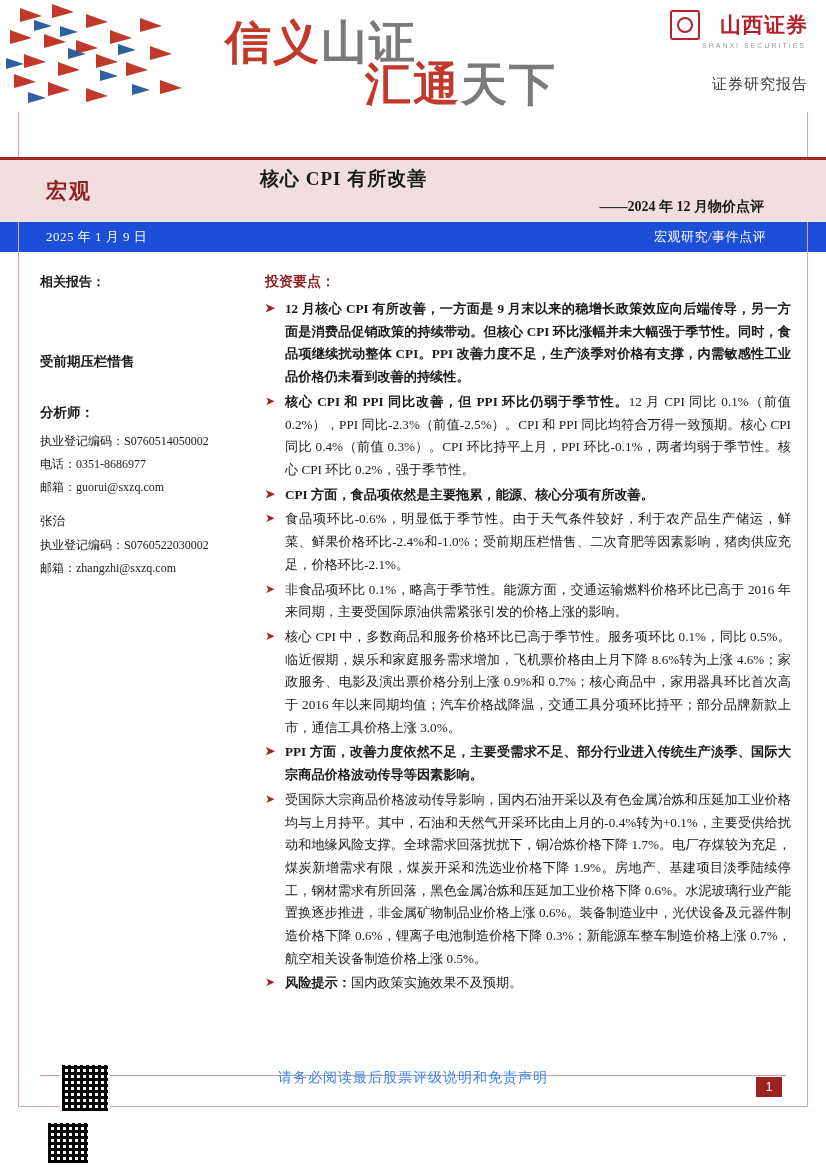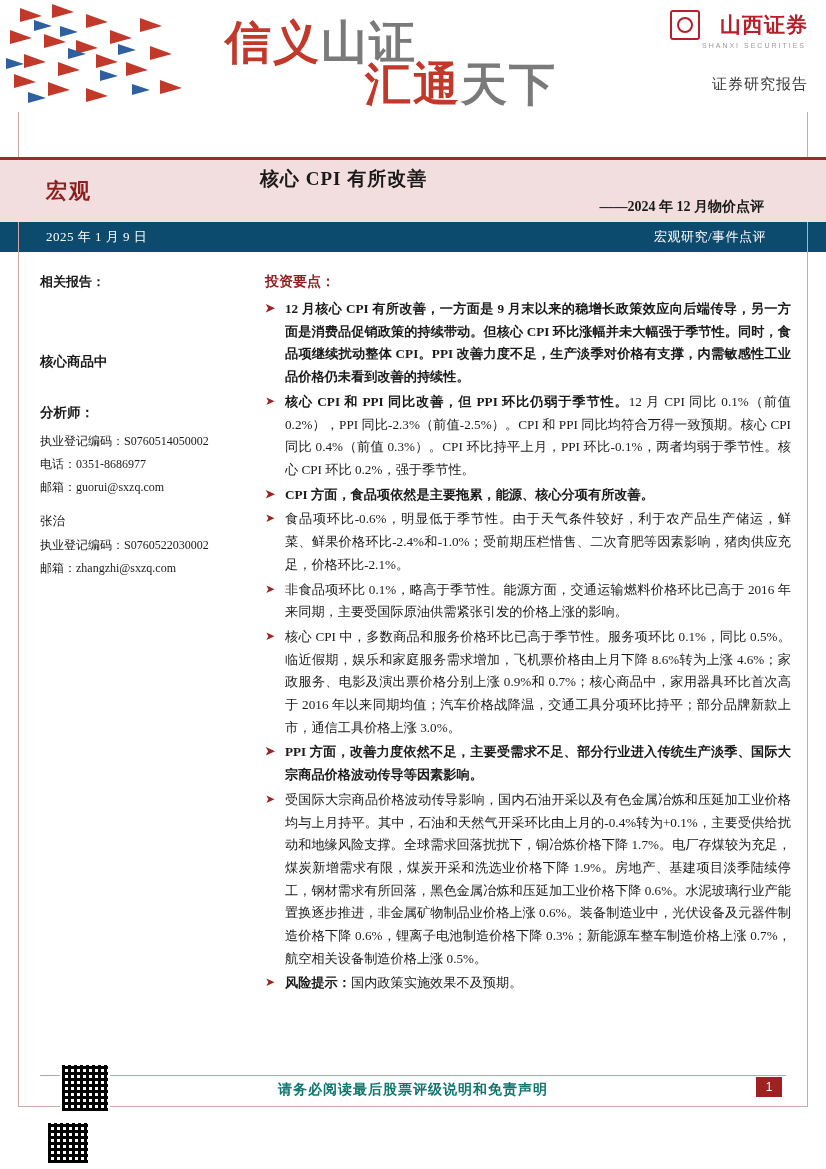--- a/index.html
+++ b/index.html
@@ -150,21 +150,21 @@
     font-size: 14px;
     font-weight: bold;
     color: #1a1a1a;
     text-align: right;
     padding-right: 22px;
   }
 
   
   .meta-bar {
     height: 30px;
-    background: #0c4a6e;
+    background: #1d4ed8;
     color: #ffffff;
     display: flex;
     align-items: center;
     font-size: 13px;
   }
   .meta-bar .date {
     padding-left: 46px;
     letter-spacing: 0.5px;
   }
   .meta-bar .spacer { flex: 1; }
@@ -254,25 +254,25 @@
     position: absolute;
     left: 40px;
     right: 40px;
     top: 26px;
     border-top: 1px solid #c9a0a0;
   }
   .footer-text {
     position: absolute;
     left: 0;
     right: 0;
-    top: 32px;
+    top: 20px;
     text-align: center;
     font-size: 14px;
-    font-weight: bold;
-    color: #0f766e;
+    font-weight: normal;
+    color: #3b82f6;
     letter-spacing: 1px;
   }
   .page-num {
     position: absolute;
     right: 44px;
     top: 28px;
     width: 26px;
     height: 20px;
     background: #9e2222;
     color: #fff;
@@ -387,21 +387,21 @@
   <div class="meta-bar">
     <div class="date">2025 年 1 月 9 日</div>
     <div class="spacer"></div>
     <div class="cat">宏观研究/事件点评</div>
   </div>
 
   <div class="body-wrap">
 
     <div class="col-left">
       <div class="lbl">相关报告：</div>
-      <div class="team">核心商品中</div>
+      <div class="team">受前期压栏惜售</div>
       <div class="analyst-hd">分析师：</div>
 
       <div class="analyst-block">
         <div class="analyst-line">执业登记编码：S0760514050002</div>
         <div class="analyst-line">电话：0351-8686977</div>
         <div class="analyst-line">邮箱：guorui@sxzq.com</div>
       </div>
 
       <div class="analyst-block">
         <div class="analyst-name">张治</div>

